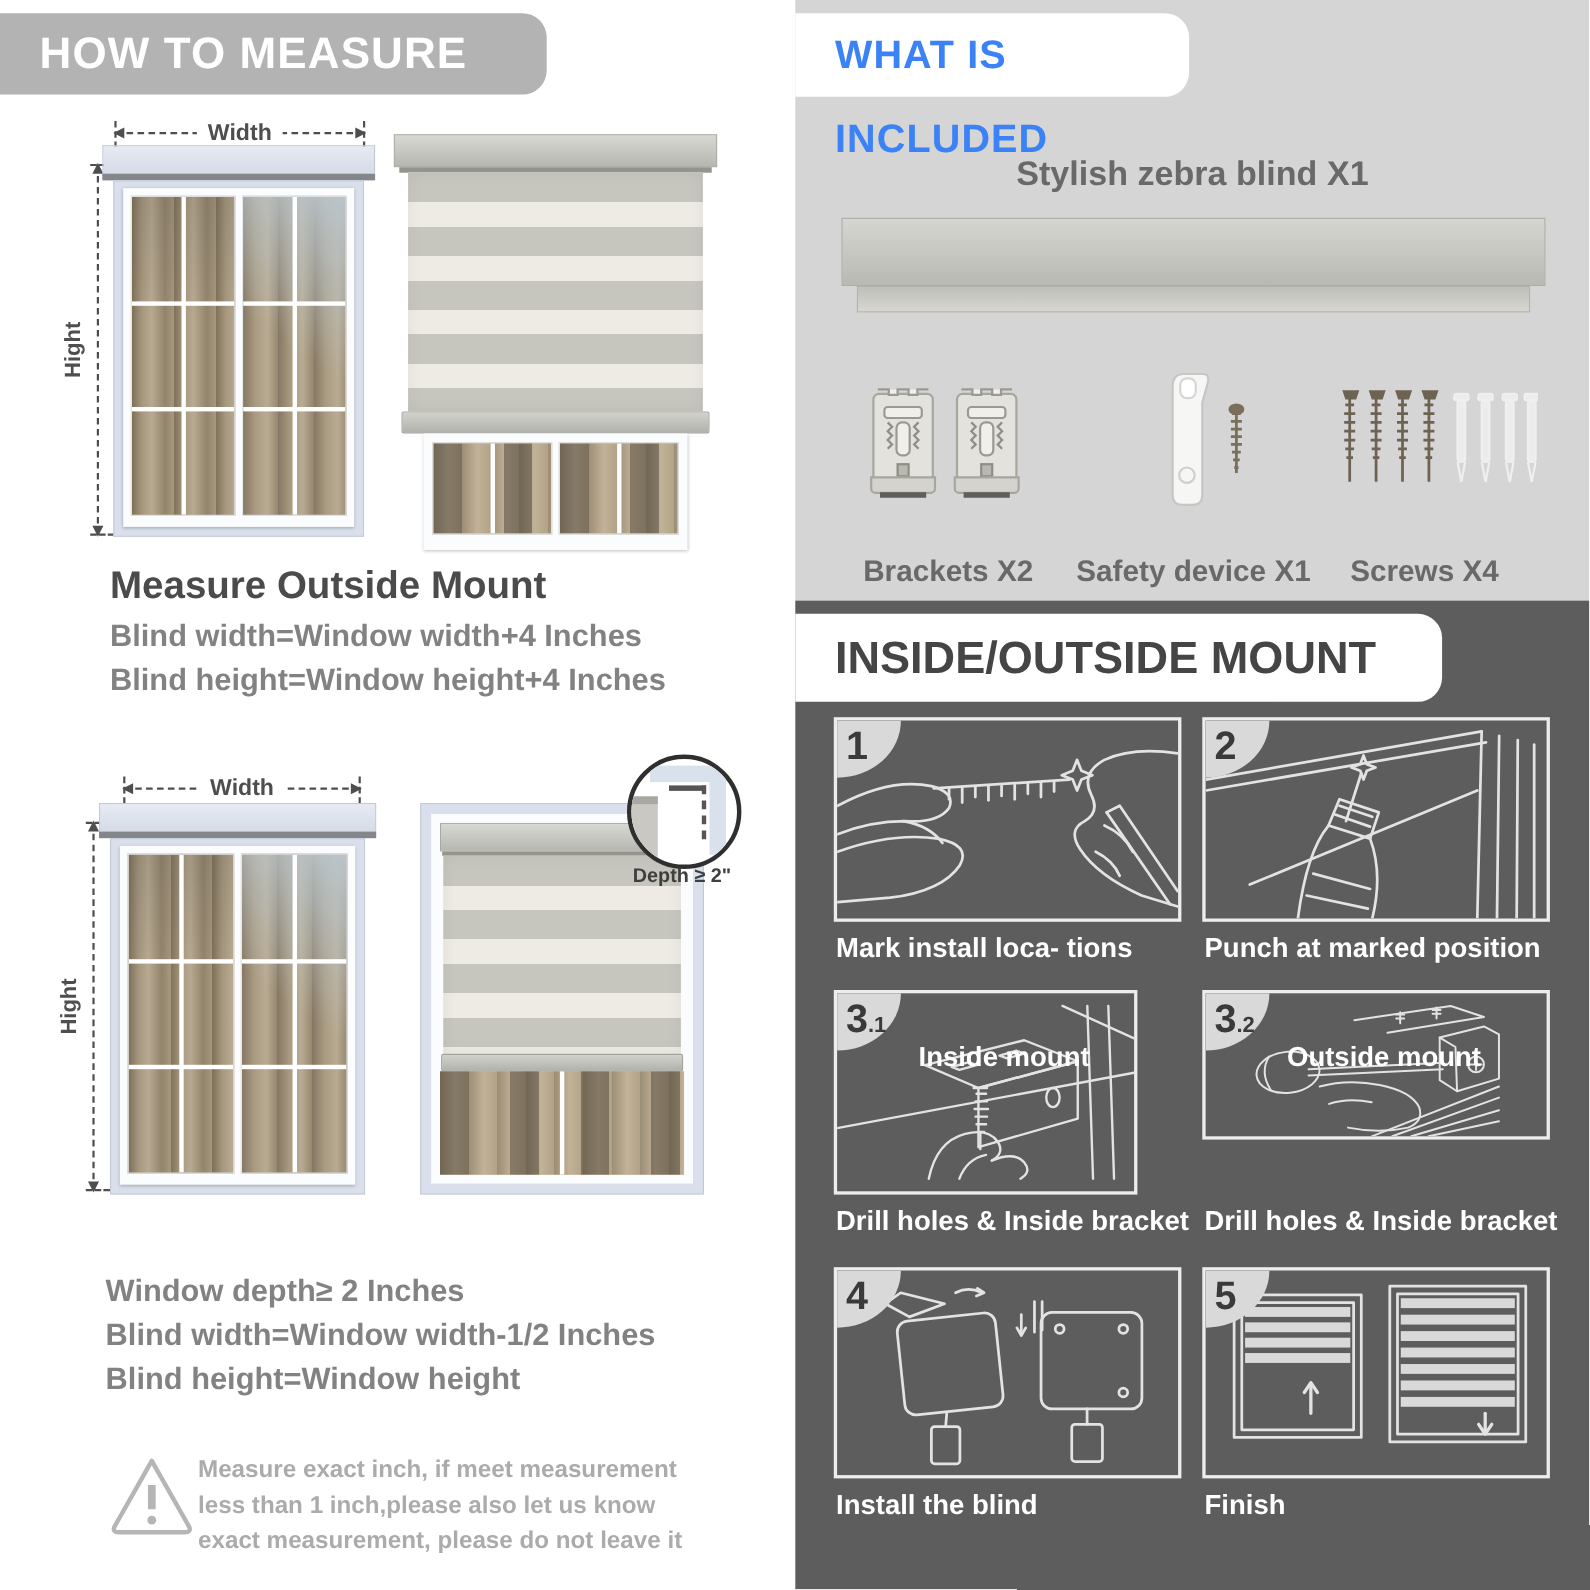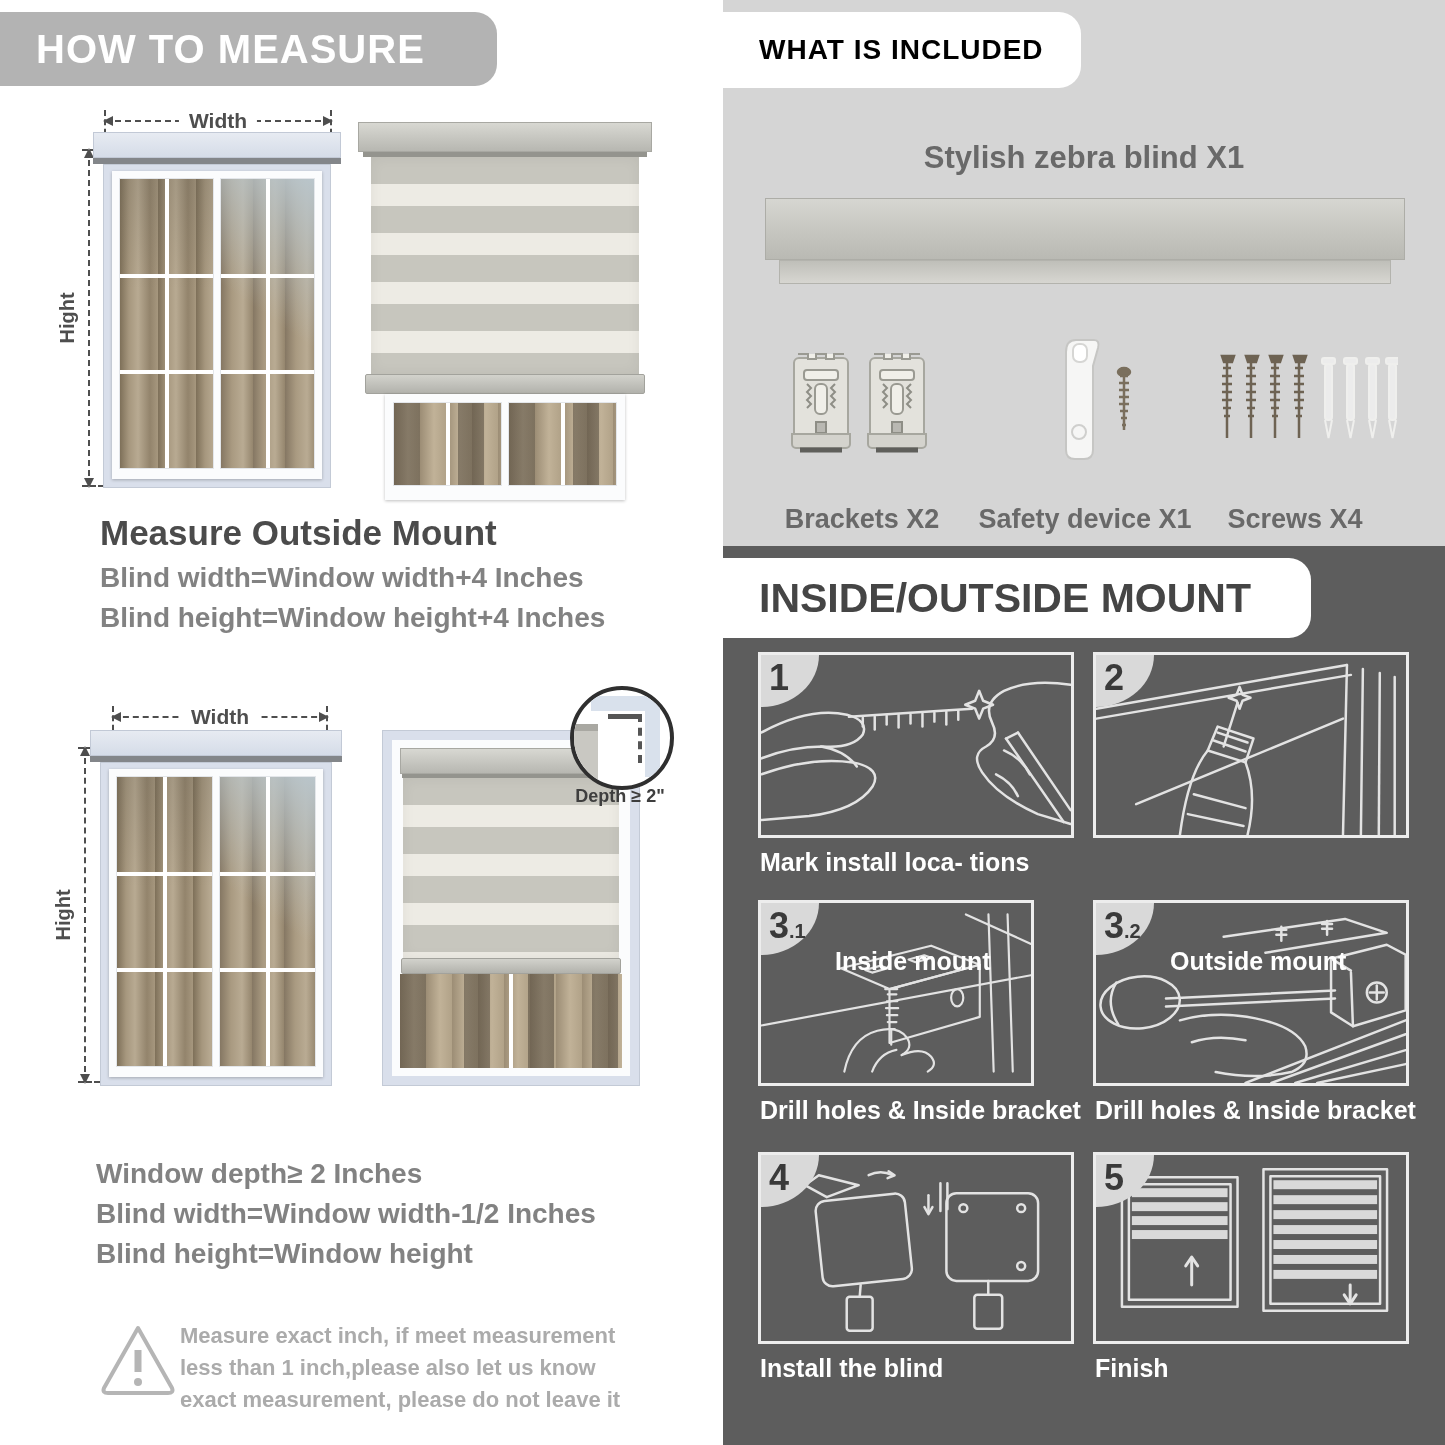--- a/index.html
+++ b/index.html
@@ -61,21 +61,21 @@
   .mag .blindE{position:absolute;left:-4px;top:34px;width:28px;height:66px;background:#c9c8c2;border-top:7px solid #a9a8a2;}
   .depth-lab{font-size:18px;font-weight:bold;color:#3e3e3e;text-align:center;}
 
   
   .note-text{font-size:22px;color:#ababab;line-height:32px;font-weight:bold;}
 
   
   .panel-light{left:723px;top:0;width:722px;height:546px;background:#d5d5d5;}
   .panel-dark{left:723px;top:546px;width:722px;height:899px;background:#5d5d5d;}
   .tab{background:#fff;border-radius:0 22px 22px 0;box-sizing:border-box;padding-left:36px;font-weight:bold;}
-  .tab-included{left:723px;top:12px;width:358px;height:76px;font-size:28px;line-height:76px;color:#000000;letter-spacing:1px;}
+  .tab-included{left:723px;top:12px;width:358px;height:76px;font-size:36px;line-height:76px;color:#3b82f6;letter-spacing:1px;}
   .tab-mount{left:723px;top:558px;width:588px;height:80px;font-size:41px;line-height:80px;color:#454545;}
   .prod-label{left:723px;top:140px;width:722px;text-align:center;font-size:31px;font-weight:bold;color:#696969;}
   .headrail-bar{left:765px;top:198px;width:640px;height:62px;background:linear-gradient(180deg,#d6d6d1 0%,#c6c6c0 55%,#b9b9b3 100%);border:1px solid #adada7;box-sizing:border-box;}
   .headrail-lip{left:779px;top:260px;width:612px;height:24px;background:linear-gradient(180deg,#bfbfb9,#d7d6d1);border:1px solid #b3b3ad;box-sizing:border-box;}
   .comp-label{font-size:27px;font-weight:bold;color:#696969;text-align:center;margin-top:40px;}
 
   
   .tile{border:3px solid #ededed;box-sizing:border-box;overflow:hidden;}
   .badge{position:absolute;left:0;top:0;width:58px;height:52px;background:#d9d9d9;border-radius:0 0 100% 0;
          color:#3a3a3a;font-weight:bold;padding:2px 0 0 8px;box-sizing:border-box;}
@@ -350,20 +350,21 @@
           <line x1="118" y1="86" x2="150" y2="97"></line>
         <path d="M84 181 Q92 120 112 96"></path>
         <path d="M150 108 Q162 140 152 181"></path>
         <line x1="98" y1="140" x2="150" y2="154"></line>
         <line x1="92" y1="160" x2="148" y2="172"></line>
       </g>
     </svg>
     <div class="badge"><b>2</b><small></small></div>
     <div class="tile-title"></div>
   </div>
+  <div class="abs caption" style="left:1095px;top:848px;">Punch at  marked position</div>
 
   <div class="abs tile" style="left:758px;top:900px;width:276px;height:186px;">
     <svg class="lineart" viewBox="0 0 311 181">
       <g stroke="#e3e3e3" stroke-width="2.5" fill="none" stroke-linecap="round" stroke-linejoin="round">
         <line x1="0" y1="128" x2="311" y2="70"></line>
         <line x1="236" y1="0" x2="311" y2="34"></line>
         <line x1="262" y1="0" x2="268" y2="181"></line>
           <line x1="284" y1="0" x2="290" y2="181"></line>
         <path d="M92 62 L196 36 L252 58 L148 86 Z"></path>
         <path d="M148 86 L252 58 L252 118 L148 148 Z"></path>
@@ -376,21 +377,21 @@
         <path d="M96 181 Q104 142 134 134 Q158 128 168 142 Q176 154 162 162"></path>
         <path d="M162 162 Q186 152 196 164 Q204 174 192 181"></path>
         <path d="M128 181 Q136 160 156 156"></path>
       </g>
     </svg>
     <div class="badge"><b>3</b><small>.1</small></div>
     <div class="tile-title">Inside mount</div>
   </div>
   <div class="abs caption" style="left:760px;top:1096px;">Drill holes &amp;  Inside bracket</div>
 
-  <div class="abs tile" style="left:1093px;top:900px;width:316px;height:186px;">
+  <div class="abs tile" style="left:1093px;top:900px;width:316px;height:136px;">
     <svg class="lineart" viewBox="0 0 311 181">
       <g stroke="#e3e3e3" stroke-width="2.5" fill="none" stroke-linecap="round" stroke-linejoin="round">
         <line x1="150" y1="181" x2="311" y2="118"></line>
           <line x1="176" y1="181" x2="311" y2="132"></line>
         <line x1="200" y1="181" x2="311" y2="148"></line>
           <line x1="222" y1="181" x2="311" y2="162"></line>
         <path d="M128 34 L250 16 L292 30 L170 50"></path>
         <path d="M186 24 v14 m-5 -11 h10 m-10 5 h10"></path>
         <path d="M232 18 v14 m-5 -11 h10 m-10 5 h10"></path>
         <path d="M236 56 L292 42 L311 52 L311 108 L258 124 L236 110 Z"></path>

